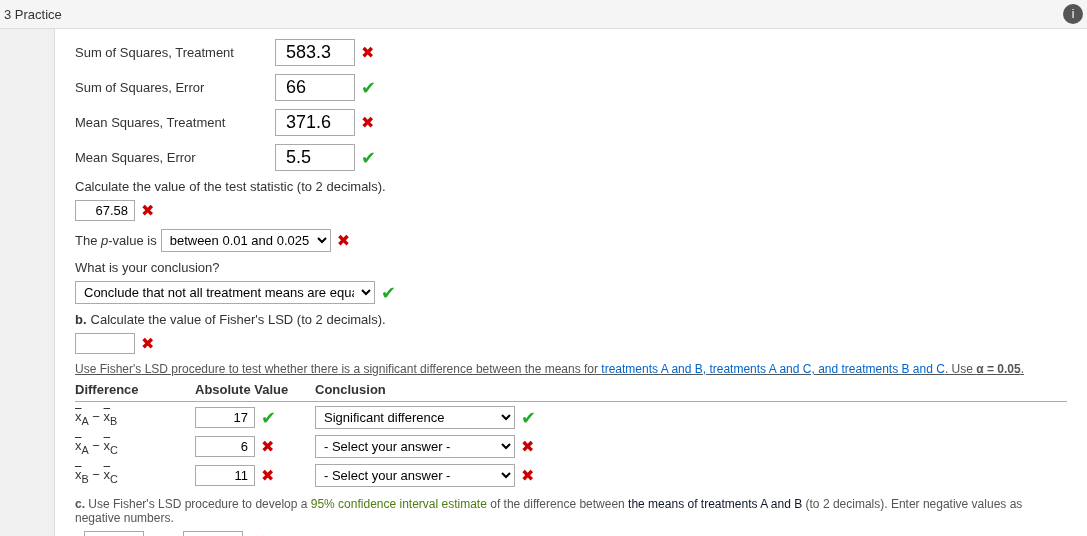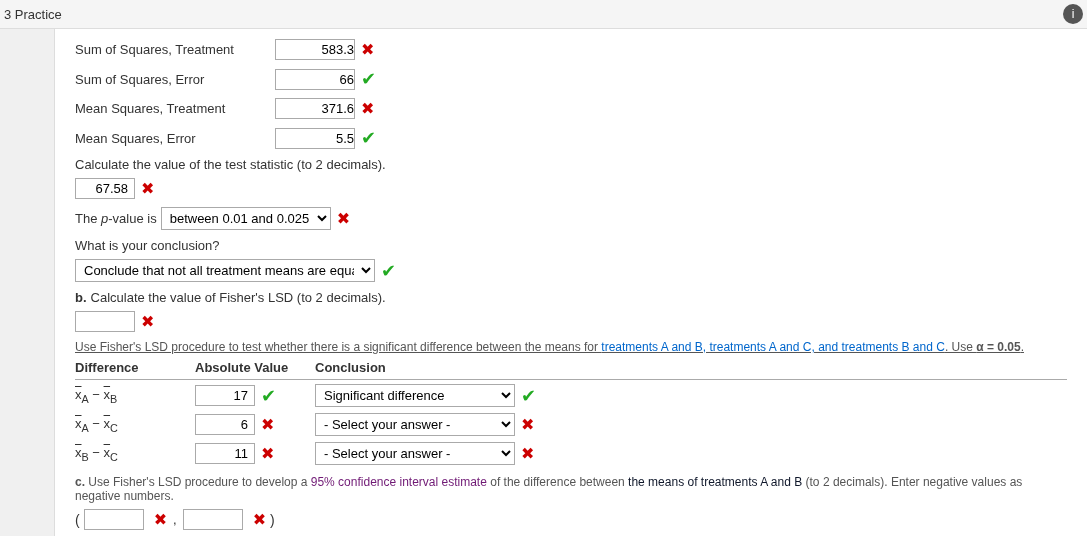--- a/index.html
+++ b/index.html
@@ -50,24 +50,23 @@
       display: flex;
       align-items: center;
       margin-bottom: 8px;
     }
     .row-label {
       width: 200px;
       font-size: 13px;
     }
     .input-box {
       border: 1px solid #aaa;
-      padding: 2px 0;
+      padding: 2px 10px;
       width: 80px;
-      font-size: 13px;
-      text-align: right;
+      font-size: 18px;
     }
     .input-box-small {
       border: 1px solid #aaa;
       padding: 2px 6px;
       width: 60px;
       font-size: 13px;
       text-align: right;
     }
     .check-icon {
       color: #22aa22;
@@ -304,21 +303,21 @@
             <option>Significant difference</option>
             <option>No significant difference</option>
           </select>
           <span class="x-icon">✖</span>
         </div>
       </div>
     </div>
 
     <div class="section-c">
       <div class="ci-instruction">
-        <strong>c.</strong> Use Fisher's LSD procedure to develop a <span style="color:#701a75;">95% confidence interval estimate</span> of the difference between <span style="color:#0f172a;">the means of treatments A and B</span> (to 2 decimals). Enter negative values as negative numbers.
+        <strong>c.</strong> Use Fisher's LSD procedure to develop a <span style="color:#4d7c0f;">95% confidence interval estimate</span> of the difference between <span style="color:#0f172a;">the means of treatments A and B</span> (to 2 decimals). Enter negative values as negative numbers.
       </div>
       <div class="ci-inputs">
         <span class="paren">(</span>
         <input class="input-box-small" type="text" value="" style="">
         <span class="x-icon">✖</span>
         <span style="margin:0 2px;">,</span>
         <input class="input-box-small" type="text" value="" style="">
         <span class="x-icon">✖</span>
         <span class="paren">)</span>
       </div>

